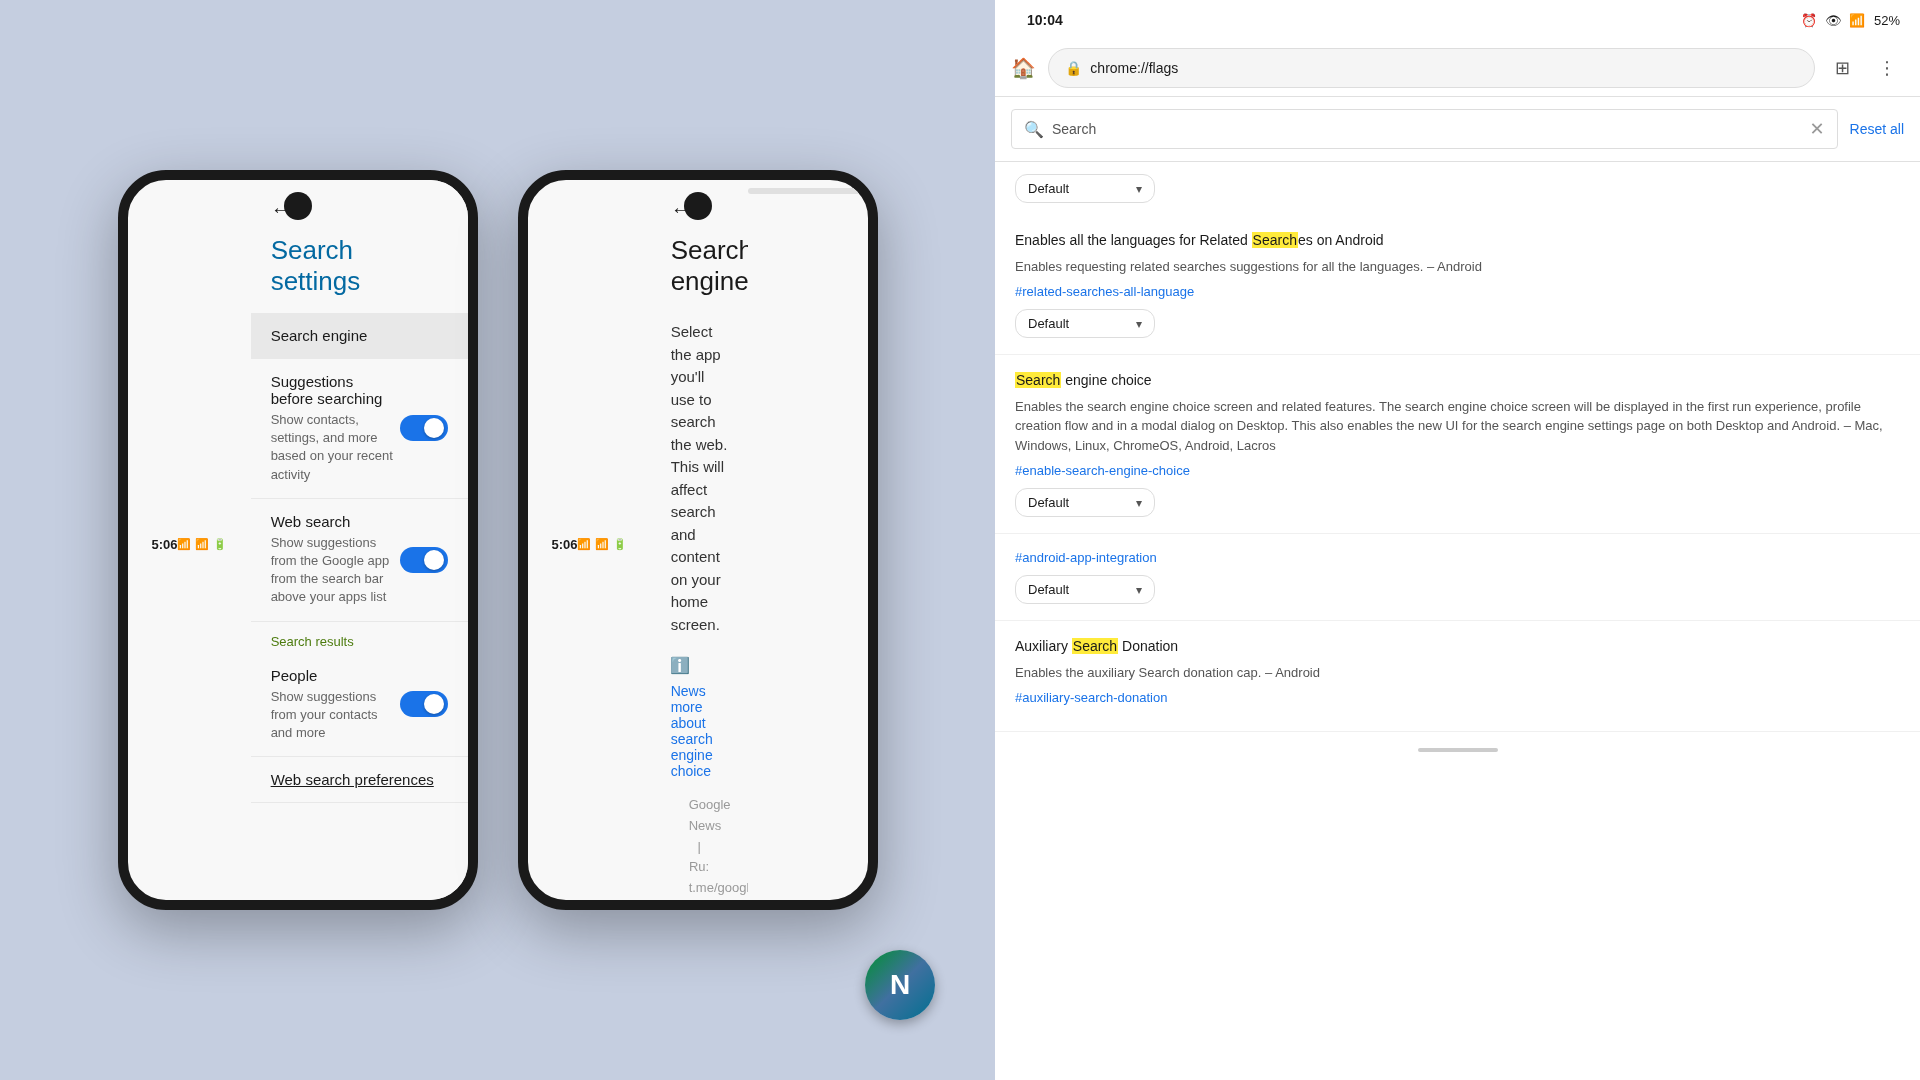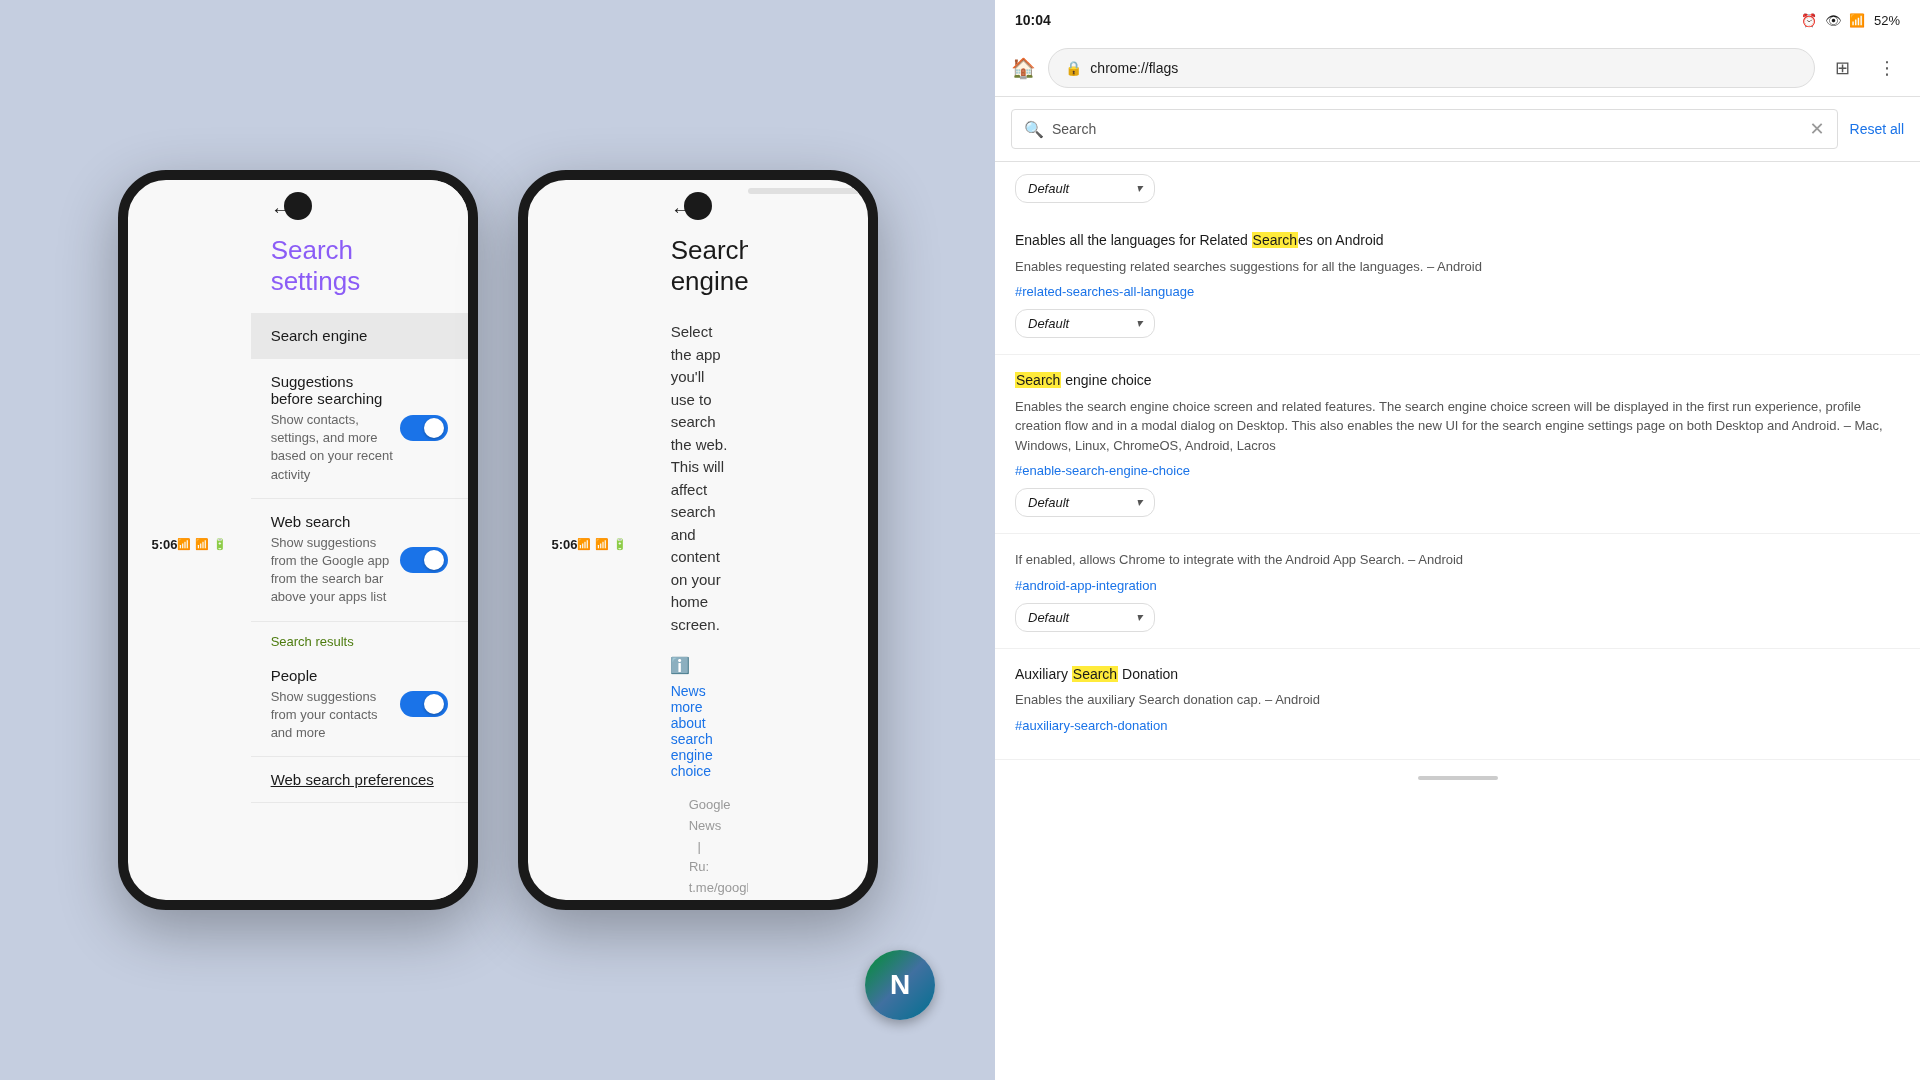--- a/index.html
+++ b/index.html
@@ -82,21 +82,21 @@
 
     .back-arrow {
       font-size: 20px;
       color: #1a1a1a;
       cursor: pointer;
     }
 
     .phone1-title {
       font-size: 26px;
       font-weight: 400;
-      color: #8b5cf6;
+      color: #0369a1;
       padding: 8px 20px 16px;
     }
 
     .settings-item {
       padding: 14px 20px;
       border-bottom: 1px solid #e8e8e8;
     }
 
     .settings-item.active {
       background: #e8e8e8;
@@ -222,20 +222,21 @@
       align-items: center;
       padding: 8px 20px;
       background: white;
       min-height: 40px;
     }
 
     .status-time {
       font-size: 14px;
       font-weight: 600;
       color: #1a1a1a;
+      margin-left: 12px;
     }
 
     .status-right {
       display: flex;
       align-items: center;
       gap: 8px;
       font-size: 13px;
       color: #1a1a1a;
     }
 
@@ -364,31 +365,30 @@
     .flag-link {
       color: #1a73e8;
       font-size: 13px;
       text-decoration: none;
       display: block;
       margin-bottom: 10px;
     }
 
     .flag-dropdown {
       display: inline-flex;
-      align-items: flex-start;
+      align-items: flex-end;
       border: 1px solid #ddd;
       border-radius: 12px;
       padding: 6px 12px;
       font-size: 13px;
       color: #1a1a1a;
       background: white;
       cursor: pointer;
       min-width: 140px;
       justify-content: space-between;
-      font-style: italic;
     }
 
     .flag-dropdown-arrow {
       color: #555;
       font-size: 12px;
       margin-left: 8px;
     }
 
     
     .neovim-icon {
@@ -580,21 +580,20 @@
       </div>
       <div class="flag-description">Enables the search engine choice screen and related features. The search engine choice screen will be displayed in the first run experience, profile creation flow and in a modal dialog on Desktop. This also enables the new UI for the search engine settings page on both Desktop and Android. – Mac, Windows, Linux, ChromeOS, Android, Lacros</div>
       <a class="flag-link" href="#">#enable-search-engine-choice</a>
       <div class="flag-dropdown">
         <span>Default</span>
         <span class="flag-dropdown-arrow">▾</span>
       </div>
     </div>
 
     <div class="flag-item">
-      <div class="flag-description">If enabled, allows Chrome to integrate with the Android App Search. – Android</div>
       <a class="flag-link" href="#">#android-app-integration</a>
       <div class="flag-dropdown">
         <span>Default</span>
         <span class="flag-dropdown-arrow">▾</span>
       </div>
     </div>
 
     <div class="flag-item">
       <div class="flag-title">
         Auxiliary <span class="highlight">Search</span> Donation

